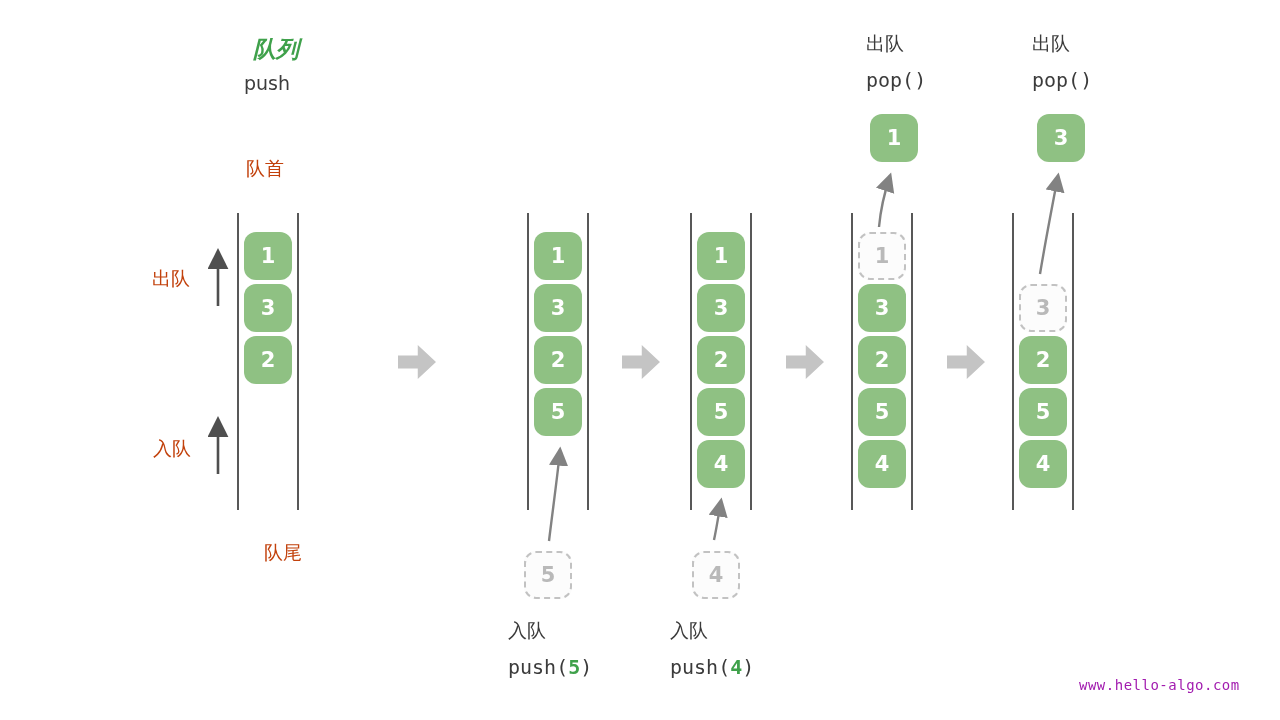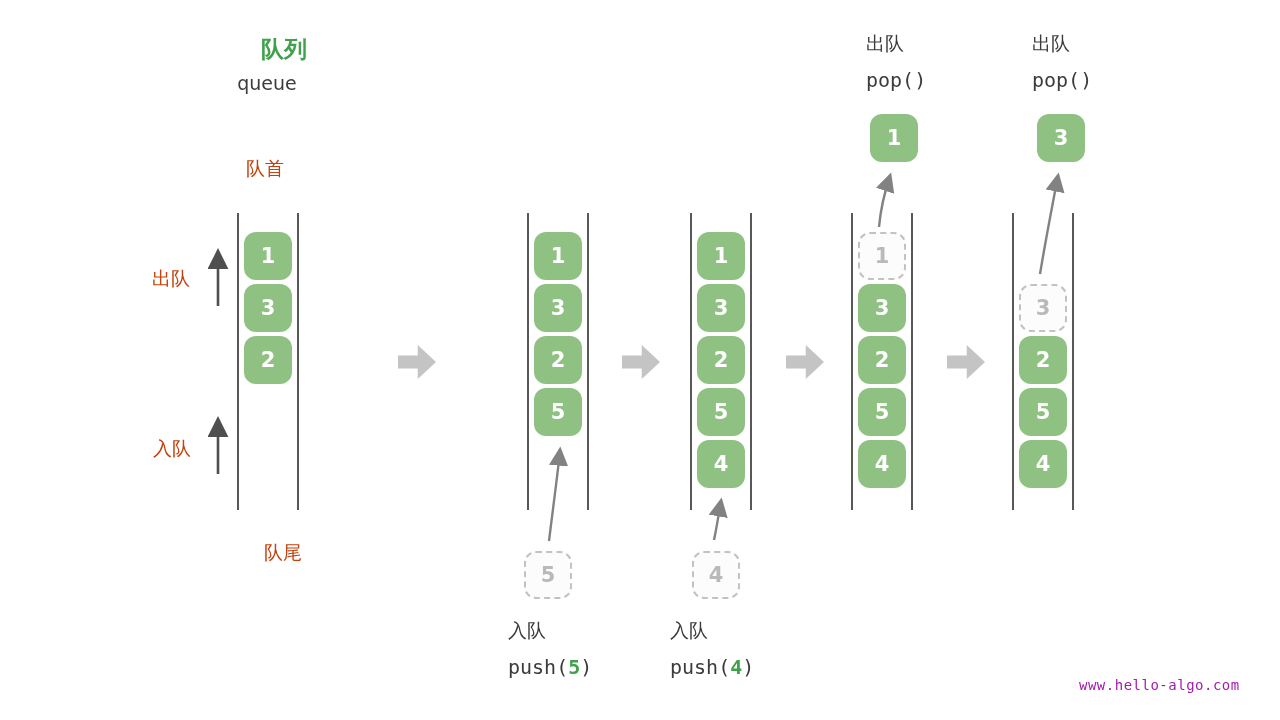--- a/index.html
+++ b/index.html
@@ -75,22 +75,22 @@
       </marker>
     </defs>
     <path d="M218,306 L218,252" stroke="#4f4f4f" stroke-width="2.6" fill="none" marker-end="url(#ah-dark)"></path>
     <path d="M218,474 L218,420" stroke="#4f4f4f" stroke-width="2.6" fill="none" marker-end="url(#ah-dark)"></path>
     <path d="M549,541 C553,508 558,472 560,450" stroke="#828282" stroke-width="2.4" fill="none" marker-end="url(#ah-gray)"></path>
     <path d="M714,540 C717,526 719,512 721,501" stroke="#828282" stroke-width="2.4" fill="none" marker-end="url(#ah-gray)"></path>
     <path d="M879,227 C881,205 886,188 890,176" stroke="#828282" stroke-width="2.4" fill="none" marker-end="url(#ah-gray)"></path>
     <path d="M1040,274 C1046,238 1053,202 1058,176" stroke="#828282" stroke-width="2.4" fill="none" marker-end="url(#ah-gray)"></path>
   </svg>
 
-  <div class="abs title-zh" style="left:284px; top:34px;">队列</div>
-  <div class="abs title-en" style="left:267px; top:72px;">queue</div>
+  <div class="abs title-zh" style="left:276px; top:34px;font-style:italic;">队列</div>
+  <div class="abs title-en" style="left:267px; top:72px;">push</div>
 
   <div class="abs lbl" style="left:246px; top:156px;">队首</div>
   <div class="abs lbl" style="left:152px; top:266px;">出队</div>
   <div class="abs lbl" style="left:153px; top:436px;">入队</div>
   <div class="abs lbl" style="left:244px; top:540px;padding-left:20px;">队尾</div>
 
   <div class="queue-col" style="left:237px;">
     <div class="vline left"></div>
     <div class="vline right"></div>
     <div class="cell solid in-col" style="top:19px;">1</div>

